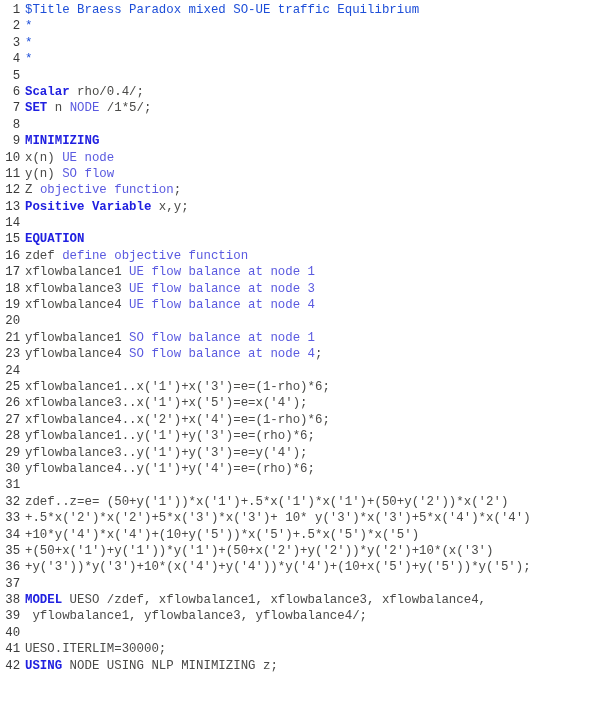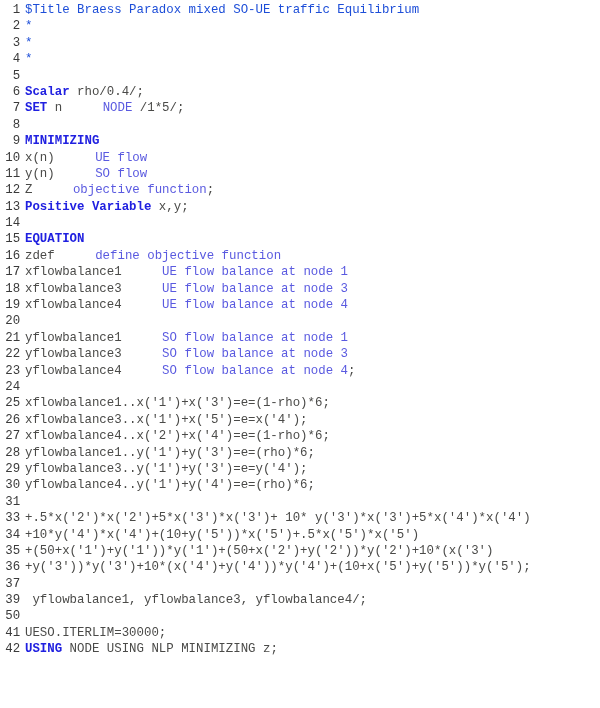--- a/index.html
+++ b/index.html
@@ -41,21 +41,20 @@
     font-size: 12.4px;
     color: #4a4a48;
   }
   .tok-kw {
     color: #2020e0;
     font-weight: bold;
     margin-top: 6px;
   }
   .tok-id {
     color: #5a5ae0;
-    margin-left: 33px;
   }
   .tok-cmt {
     color: #1d4ed8;
   }
   .tok-plain {
     color: #4a4a48;
   }
 </style>
 </head>
 <body>
@@ -63,44 +62,45 @@
 <div id="code-listing">
     <div class="code-line"><span class="line-number">1</span><span class="line-content"><span class="tok-cmt">$Title Braess Paradox mixed SO-UE traffic Equilibrium</span></span></div>
     <div class="code-line"><span class="line-number">2</span><span class="line-content"><span class="tok-cmt">*</span></span></div>
     <div class="code-line"><span class="line-number">3</span><span class="line-content"><span class="tok-cmt">*</span></span></div>
     <div class="code-line"><span class="line-number">4</span><span class="line-content"><span class="tok-cmt">*</span></span></div>
     <div class="code-line"><span class="line-number">5</span><span class="line-content"><span class="tok-plain"></span></span></div>
     <div class="code-line"><span class="line-number">6</span><span class="line-content"><span class="tok-kw">Scalar</span><span class="tok-plain"> rho/0.4/;</span></span></div>
     <div class="code-line"><span class="line-number">7</span><span class="line-content"><span class="tok-kw">SET</span><span class="tok-plain"> n </span><span class="tok-id">NODE</span><span class="tok-plain"> /1*5/;</span></span></div>
     <div class="code-line"><span class="line-number">8</span><span class="line-content"><span class="tok-plain"></span></span></div>
     <div class="code-line"><span class="line-number">9</span><span class="line-content"><span class="tok-kw">MINIMIZING</span></span></div>
-    <div class="code-line"><span class="line-number">10</span><span class="line-content"><span class="tok-plain">x(n) </span><span class="tok-id">UE flow</span></span></div>
+    <div class="code-line"><span class="line-number">10</span><span class="line-content"><span class="tok-plain">x(n) </span><span class="tok-id">UE node</span></span></div>
     <div class="code-line"><span class="line-number">11</span><span class="line-content"><span class="tok-plain">y(n) </span><span class="tok-id">SO flow</span></span></div>
     <div class="code-line"><span class="line-number">12</span><span class="line-content"><span class="tok-plain">Z </span><span class="tok-id">objective function</span><span class="tok-plain">;</span></span></div>
     <div class="code-line"><span class="line-number">13</span><span class="line-content"><span class="tok-kw">Positive Variable</span><span class="tok-plain"> x,y;</span></span></div>
     <div class="code-line"><span class="line-number">14</span><span class="line-content"><span class="tok-plain"></span></span></div>
     <div class="code-line"><span class="line-number">15</span><span class="line-content"><span class="tok-kw">EQUATION</span></span></div>
     <div class="code-line"><span class="line-number">16</span><span class="line-content"><span class="tok-plain">zdef </span><span class="tok-id">define objective function</span></span></div>
     <div class="code-line"><span class="line-number">17</span><span class="line-content"><span class="tok-plain">xflowbalance1 </span><span class="tok-id">UE flow balance at node 1</span></span></div>
     <div class="code-line"><span class="line-number">18</span><span class="line-content"><span class="tok-plain">xflowbalance3 </span><span class="tok-id">UE flow balance at node 3</span></span></div>
     <div class="code-line"><span class="line-number">19</span><span class="line-content"><span class="tok-plain">xflowbalance4 </span><span class="tok-id">UE flow balance at node 4</span></span></div>
     <div class="code-line"><span class="line-number">20</span><span class="line-content"><span class="tok-plain"></span></span></div>
     <div class="code-line"><span class="line-number">21</span><span class="line-content"><span class="tok-plain">yflowbalance1 </span><span class="tok-id">SO flow balance at node 1</span></span></div>
-    <div class="code-line"><span class="line-number">22</span><span class="line-content"><span class="tok-plain">yflowbalance3 </span><span class="tok-id">SO flow balance at node 3</span></span></div>
     <div class="code-line"><span class="line-number">23</span><span class="line-content"><span class="tok-plain">yflowbalance4 </span><span class="tok-id">SO flow balance at node 4</span><span class="tok-plain">;</span></span></div>
     <div class="code-line"><span class="line-number">24</span><span class="line-content"><span class="tok-plain"></span></span></div>
     <div class="code-line"><span class="line-number">25</span><span class="line-content"><span class="tok-plain">xflowbalance1..x('1')+x('3')=e=(1-rho)*6;</span></span></div>
     <div class="code-line"><span class="line-number">26</span><span class="line-content"><span class="tok-plain">xflowbalance3..x('1')+x('5')=e=x('4');</span></span></div>
     <div class="code-line"><span class="line-number">27</span><span class="line-content"><span class="tok-plain">xflowbalance4..x('2')+x('4')=e=(1-rho)*6;</span></span></div>
     <div class="code-line"><span class="line-number">28</span><span class="line-content"><span class="tok-plain">yflowbalance1..y('1')+y('3')=e=(rho)*6;</span></span></div>
     <div class="code-line"><span class="line-number">29</span><span class="line-content"><span class="tok-plain">yflowbalance3..y('1')+y('3')=e=y('4');</span></span></div>
     <div class="code-line"><span class="line-number">30</span><span class="line-content"><span class="tok-plain">yflowbalance4..y('1')+y('4')=e=(rho)*6;</span></span></div>
     <div class="code-line"><span class="line-number">31</span><span class="line-content"><span class="tok-plain"></span></span></div>
+    <div class="code-line"><span class="line-number">32</span><span class="line-content"><span class="tok-plain">zdef..z=e= (50+y('1'))*x('1')+.5*x('1')*x('1')+(50+y('2'))*x('2')</span></span></div>
     <div class="code-line"><span class="line-number">33</span><span class="line-content"><span class="tok-plain">+.5*x('2')*x('2')+5*x('3')*x('3')+ 10* y('3')*x('3')+5*x('4')*x('4')</span></span></div>
     <div class="code-line"><span class="line-number">34</span><span class="line-content"><span class="tok-plain">+10*y('4')*x('4')+(10+y('5'))*x('5')+.5*x('5')*x('5')</span></span></div>
     <div class="code-line"><span class="line-number">35</span><span class="line-content"><span class="tok-plain">+(50+x('1')+y('1'))*y('1')+(50+x('2')+y('2'))*y('2')+10*(x('3')</span></span></div>
     <div class="code-line"><span class="line-number">36</span><span class="line-content"><span class="tok-plain">+y('3'))*y('3')+10*(x('4')+y('4'))*y('4')+(10+x('5')+y('5'))*y('5');</span></span></div>
     <div class="code-line"><span class="line-number">37</span><span class="line-content"><span class="tok-plain"></span></span></div>
+    <div class="code-line"><span class="line-number">38</span><span class="line-content"><span class="tok-kw">MODEL</span><span class="tok-plain"> UESO /zdef, xflowbalance1, xflowbalance3, xflowbalance4,</span></span></div>
     <div class="code-line"><span class="line-number">39</span><span class="line-content"><span class="tok-plain"> yflowbalance1, yflowbalance3, yflowbalance4/;</span></span></div>
-    <div class="code-line"><span class="line-number">50</span><span class="line-content"><span class="tok-plain"></span></span></div>
+    <div class="code-line"><span class="line-number">40</span><span class="line-content"><span class="tok-plain"></span></span></div>
     <div class="code-line"><span class="line-number">41</span><span class="line-content"><span class="tok-plain">UESO.ITERLIM=30000;</span></span></div>
     <div class="code-line"><span class="line-number">42</span><span class="line-content"><span class="tok-kw">USING</span><span class="tok-plain"> NODE USING NLP MINIMIZING z;</span></span></div>
   </div>
 
 </body></html>

